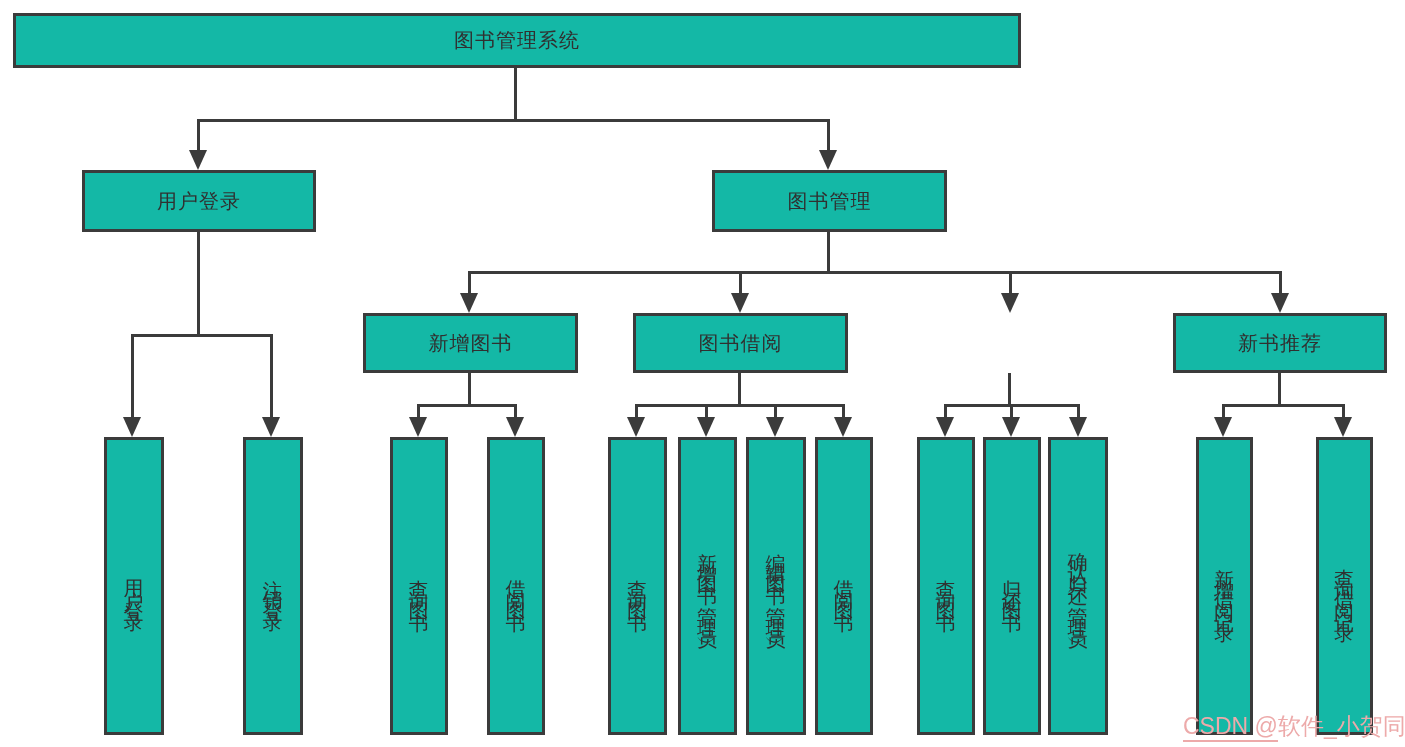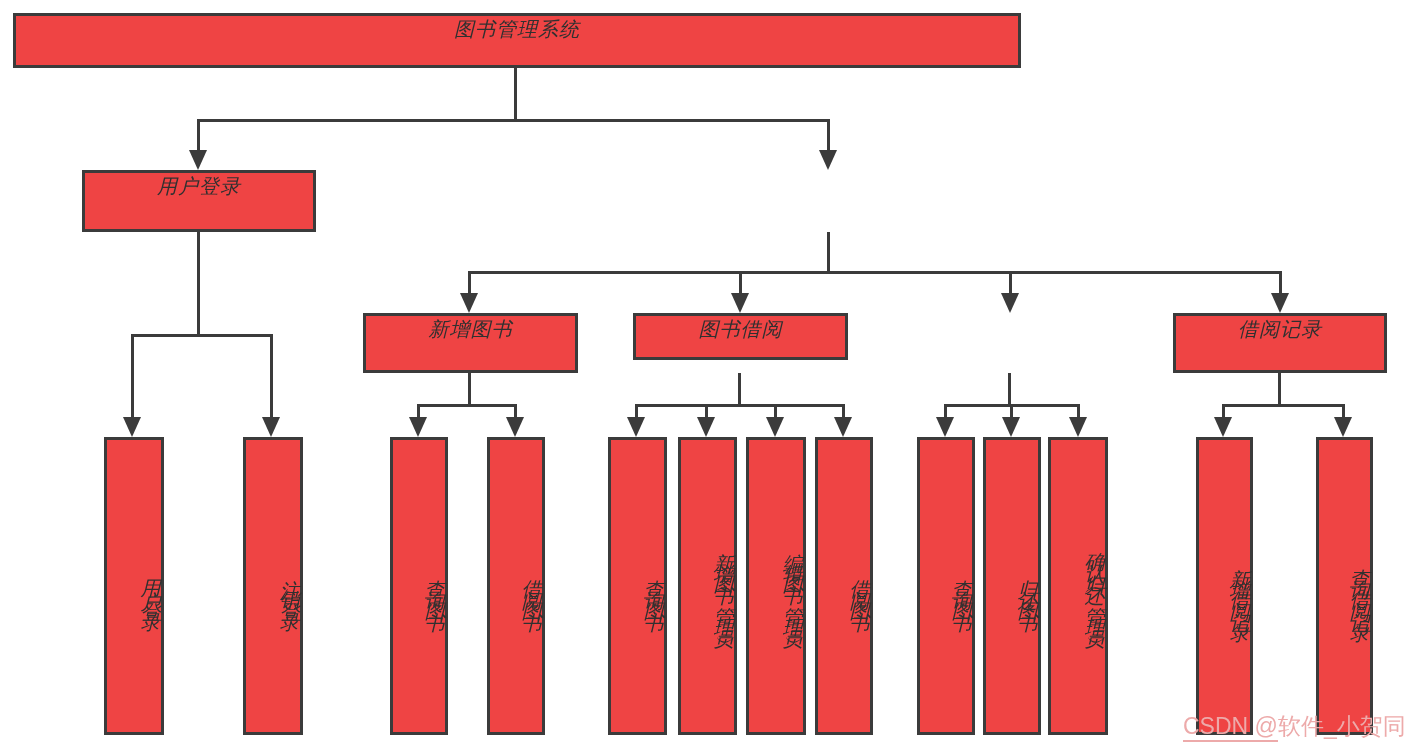--- a/index.html
+++ b/index.html
@@ -1,24 +1,24 @@
 <!DOCTYPE html>
 <html style="--border: #3b3b3b; --line: #3b3b3b; --ink: #303030; --watermark: #edaaaa;"><head>
 <meta charset="utf-8">
 <style>
   html,body{margin:0;padding:0;background:#ffffff;}
   .canvas{
     position:relative;width:1405px;height:747px;background:#ffffff;overflow:hidden;
     font-family:"Liberation Sans","DejaVu Sans",sans-serif;
   }
   .node{
-    position:absolute;box-sizing:border-box;background:#ef4444;
+    position:absolute;box-sizing:border-box;background:#14b8a6;
     border:3px solid var(--border,#3b3b3b);
-    display:flex;justify-content:center;
-    font-size:20px;color:var(--ink,#303030);letter-spacing:1px;font-style:italic;
+    display:flex;align-items:center;justify-content:center;
+    font-size:20px;color:var(--ink,#303030);letter-spacing:1px;
   }
   .vnode{
     writing-mode:vertical-rl;text-orientation:mixed;
     letter-spacing:11px;line-height:1;letter-spacing:11px;
   }
   .vl{position:absolute;width:3px;background:var(--line,#3b3b3b);}
   .hl{position:absolute;height:3px;background:var(--line,#3b3b3b);}
   .arrow{
     position:absolute;width:0;height:0;
     border-left:9px solid transparent;border-right:9px solid transparent;
@@ -42,20 +42,23 @@
   <div class="vl" style="left:514px;top:68px;height:54px;"></div>
   <div class="hl" style="left:197px;top:119px;width:632px;"></div>
   <div class="vl" style="left:197px;top:119px;height:33px;"></div>
   <div class="arrow" style="left:189px;top:150px;"></div>
   <div class="vl" style="left:827px;top:119px;height:33px;"></div>
   <div class="arrow" style="left:819px;top:150px;"></div>
 
   <div class="node" style="left:82px;top:170px;width:234px;height:62px;">
     <span>用户登录</span>
   </div>
+  <div class="node" style="left:712px;top:170px;width:235px;height:62px;">
+    <span>图书管理</span>
+  </div>
 
   <div class="vl" style="left:197px;top:232px;height:105px;"></div>
   <div class="hl" style="left:131px;top:334px;width:142px;"></div>
   <div class="vl" style="left:131px;top:334px;height:85px;"></div>
   <div class="arrow" style="left:123px;top:417px;"></div>
   <div class="vl" style="left:270px;top:334px;height:85px;"></div>
   <div class="arrow" style="left:262px;top:417px;"></div>
 
   <div class="vl" style="left:827px;top:232px;height:42px;"></div>
   <div class="hl" style="left:468px;top:271px;width:814px;"></div>
@@ -64,25 +67,25 @@
   <div class="vl" style="left:739px;top:271px;height:24px;"></div>
   <div class="arrow" style="left:731px;top:293px;"></div>
   <div class="vl" style="left:1009px;top:271px;height:24px;"></div>
   <div class="arrow" style="left:1001px;top:293px;"></div>
   <div class="vl" style="left:1279px;top:271px;height:24px;"></div>
   <div class="arrow" style="left:1271px;top:293px;"></div>
 
   <div class="node" style="left:363px;top:313px;width:215px;height:60px;">
     <span>新增图书</span>
   </div>
-  <div class="node" style="left:633px;top:313px;width:215px;height:47px;">
+  <div class="node" style="left:633px;top:313px;width:215px;height:60px;">
     <span>图书借阅</span>
   </div>
   <div class="node" style="left:1173px;top:313px;width:214px;height:60px;">
-    <span>借阅记录</span>
+    <span>新书推荐</span>
   </div>
 
   <div class="vl" style="left:468px;top:373px;height:34px;"></div>
   <div class="hl" style="left:417px;top:404px;width:100px;"></div>
   <div class="vl" style="left:417px;top:404px;height:15px;"></div>
   <div class="arrow" style="left:409px;top:417px;"></div>
   <div class="vl" style="left:514px;top:404px;height:15px;"></div>
   <div class="arrow" style="left:506px;top:417px;"></div>
 
   <div class="vl" style="left:738px;top:373px;height:34px;"></div>

